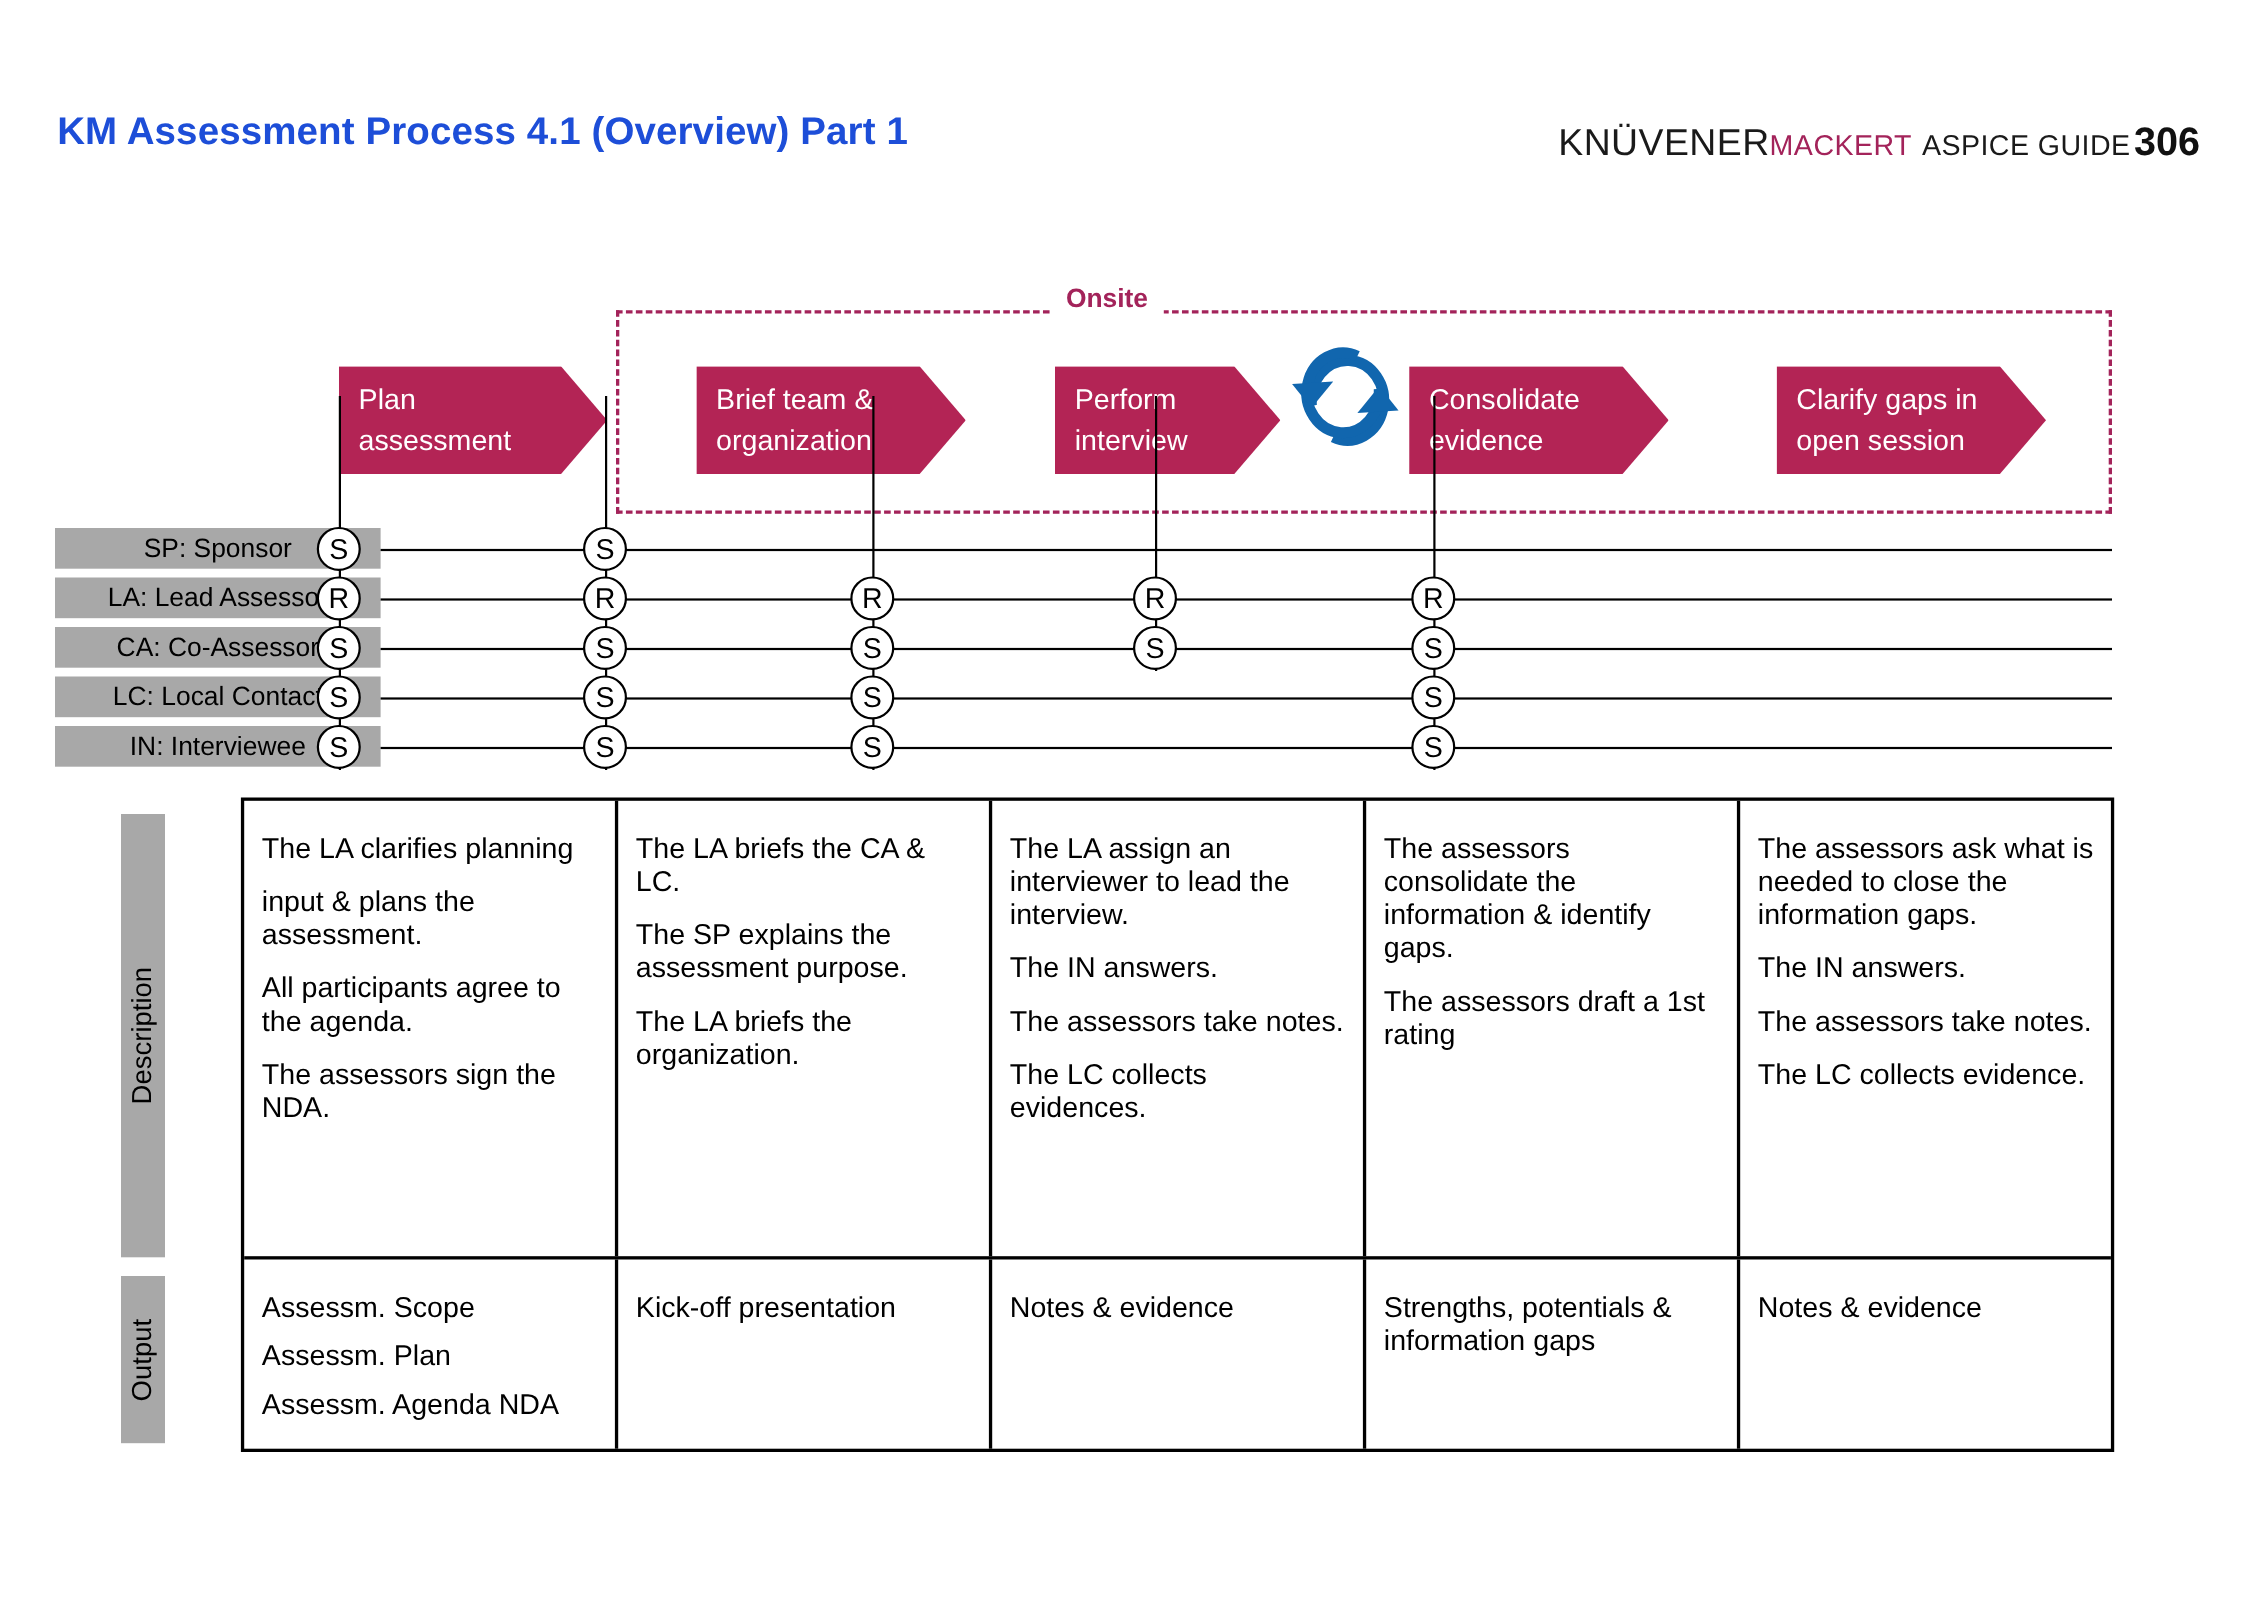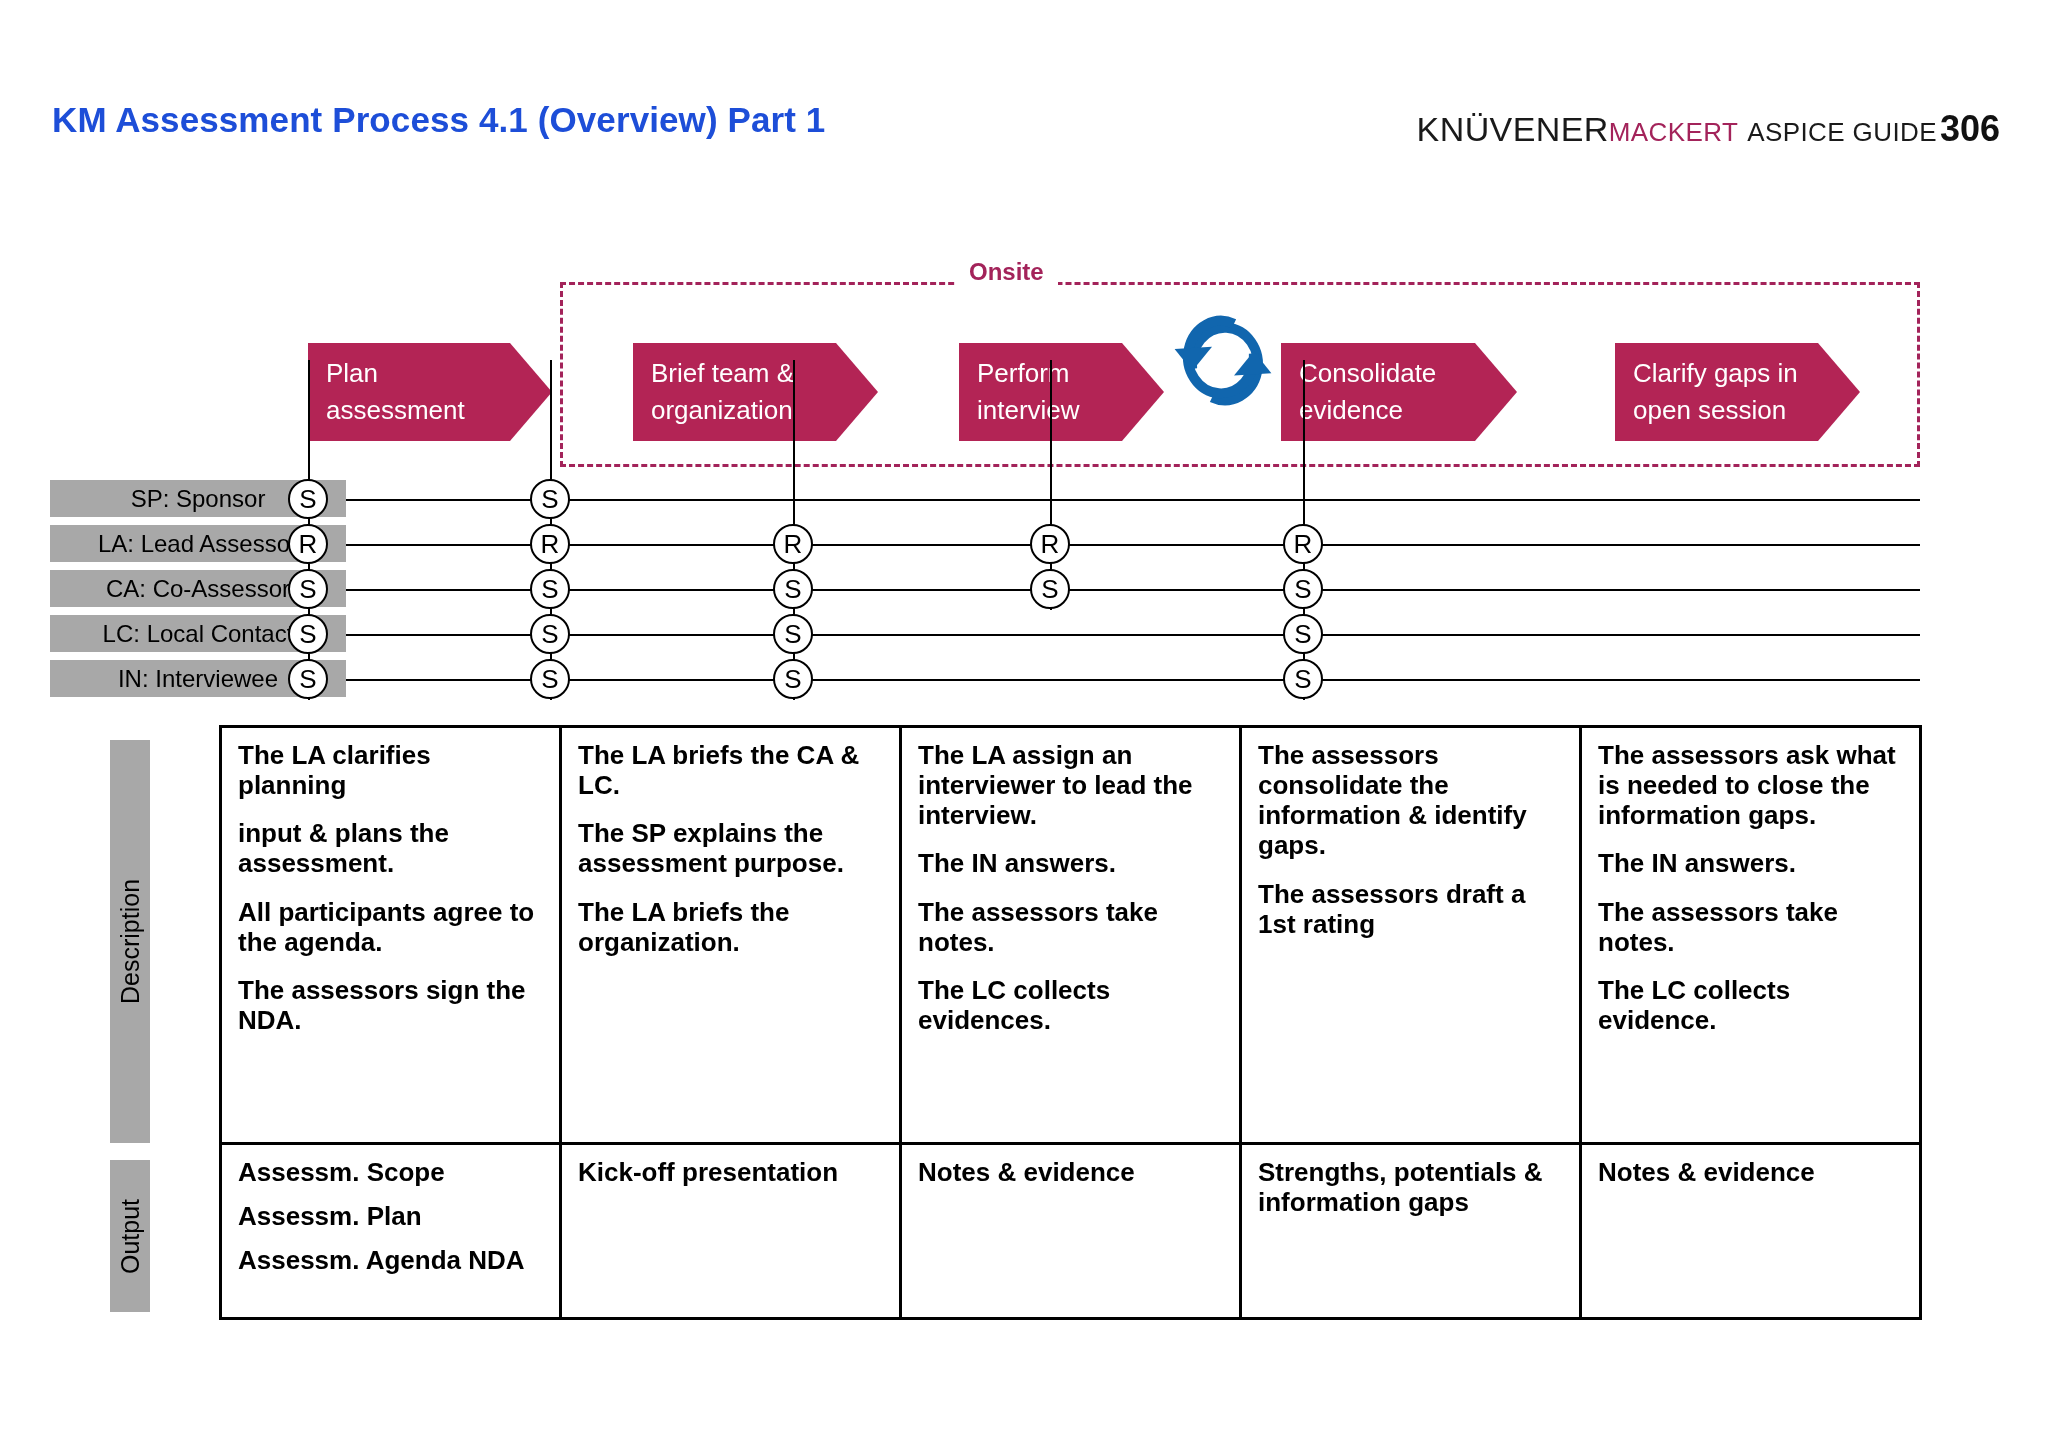--- a/index.html
+++ b/index.html
@@ -80,21 +80,21 @@
     background: #ffffff;
     padding: 0 14px;
     font-size: 24px;
     font-weight: bold;
     color: #A3235A;
   }
 
   
   .phase-arrow {
     position: absolute;
-    top: 343px;
+    top: 333px;
     height: 98px;
     background: #B32455;
     color: #ffffff;
     font-size: 26px;
     line-height: 1.42;
     box-sizing: border-box;
     padding: 12px 0 0 18px;
     clip-path: polygon(0 0, calc(100% - 42px) 0, 100% 50%, calc(100% - 42px) 100%, 0 100%);
   }
   .phase-arrow .l1, .phase-arrow .l2 { display: block; }
@@ -171,23 +171,22 @@
   .table-row {
     display: flex;
     box-sizing: border-box;
   }
   #desc-row { height: 418px; }
   #output-row { height: 177px; border-top: 3px solid #000000; }
   .cell {
     flex: 1 1 0;
     box-sizing: border-box;
     border-right: 3px solid #000000;
-    padding: 12px 14px 10px 16px;
+    padding: 28px 14px 10px 16px;
     overflow: hidden;
-    font-weight: bold;
   }
   .cell:last-child { border-right: none; }
   .cell p {
     margin: 0 0 18px 0;
     font-size: 26px;
     line-height: 1.16;
     color: #000000;
   }
   .cell p:last-child { margin-bottom: 0; }
   #output-row .cell p { margin-bottom: 14px; }

